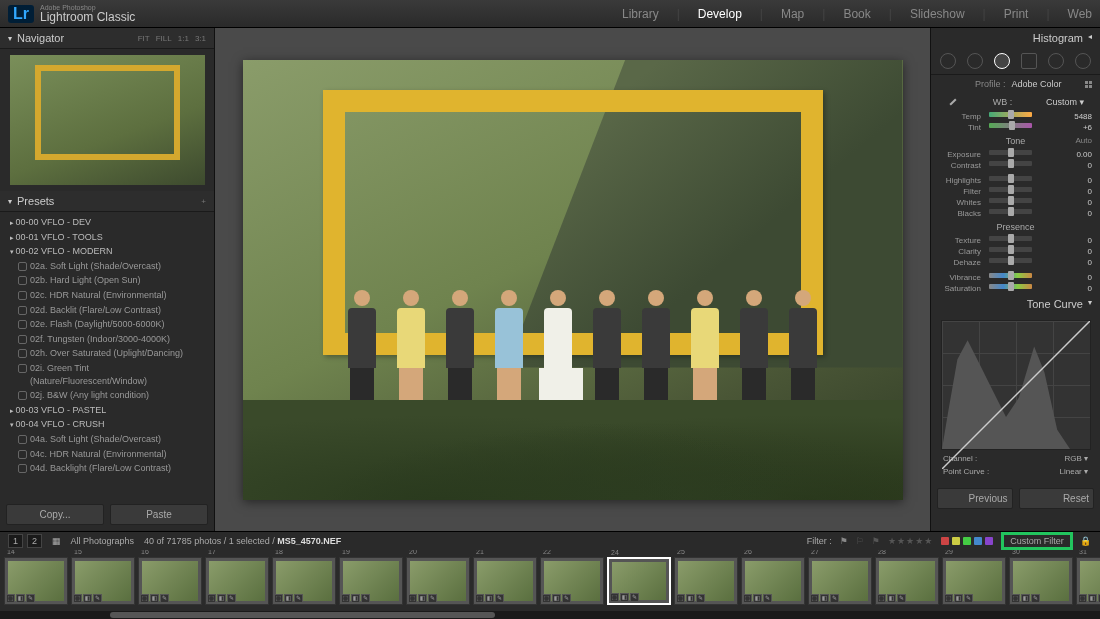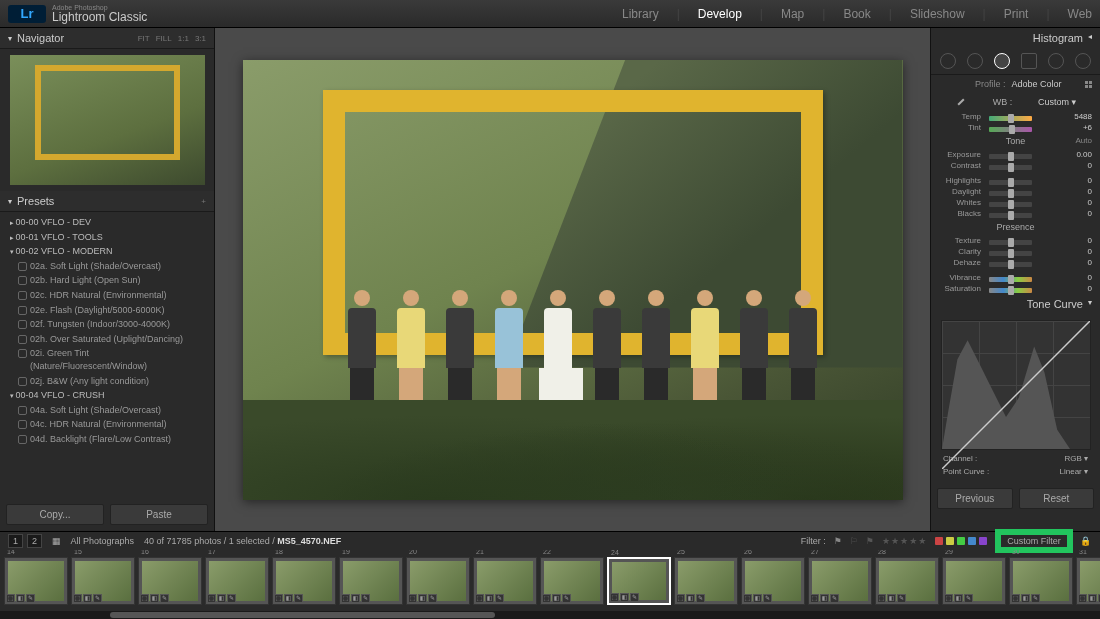--- a/index.html
+++ b/index.html
@@ -1,19 +1,19 @@
 <!DOCTYPE html>
 <html><head>
 <meta charset="utf-8">
 <style>
 *{box-sizing:border-box;margin:0;padding:0;font-family:"Segoe UI",Arial,sans-serif;user-select:none;}
 body{background:#1a1a1a;color:#aaa;width:1100px;height:619px;overflow:hidden;font-size:10px;}
 .header{height:28px;background:linear-gradient(#3a3a3a,#2a2a2a);display:flex;align-items:center;padding:0 8px;border-bottom:1px solid #000;}
 .logo{display:flex;align-items:center;gap:6px;}
-.logo-icon{width:38px;height:18px;background:#001e36;border-radius:3px;color:#31a8ff;display:flex;align-items:center;justify-content:center;font-weight:bold;font-size:13px;}
+.logo-icon{width:26px;height:18px;background:#001e36;border-radius:3px;color:#31a8ff;display:flex;align-items:center;justify-content:center;font-weight:bold;font-size:16px;}
 .logo-text{display:flex;flex-direction:column;line-height:1;}
 .logo-sub{font-size:7px;color:#888;}
 .logo-main{font-size:12px;color:#ccc;font-weight:300;}
 .modules{margin-left:auto;display:flex;gap:18px;font-size:12px;color:#888;}
 .modules span{cursor:pointer;}
 .modules span.active{color:#fff;}
 .modules span.sep{color:#444;cursor:default;}
 .main{display:flex;height:503px;}
 .left-panel{width:215px;background:#2a2a2a;display:flex;flex-direction:column;border-right:1px solid #111;}
 .panel-header{display:flex;align-items:center;padding:4px 8px;background:#2d2d2d;border-bottom:1px solid #1a1a1a;color:#ccc;font-size:11px;}
@@ -53,40 +53,40 @@
 .rp-header{display:flex;justify-content:flex-end;padding:4px 8px;color:#ccc;font-size:11px;}
 .rp-header .caret{margin-left:5px;font-size:8px;}
 .tool-strip{display:flex;justify-content:space-around;padding:5px 4px;border-bottom:1px solid #1a1a1a;}
 .tool-strip .tool{width:16px;height:16px;border:1px solid #555;border-radius:50%;cursor:pointer;}
 .tool-strip .tool.sq{border-radius:2px;}
 .tool-strip .tool.active{border-color:#fff;background:#444;}
 .profile-row{display:flex;align-items:center;padding:4px 8px;gap:6px;color:#888;margin-left:36px;}
 .profile-row .val{color:#ccc;}
 .grid-icon{margin-left:auto;display:grid;grid-template-columns:3px 3px;grid-template-rows:3px 3px;gap:1px;}
 .grid-icon span{background:#888;}
-.wb-row{display:flex;justify-content:space-between;padding:3px 24px;align-items:center;}
+.wb-row{display:flex;justify-content:space-between;padding:3px 16px;align-items:center;}
 .wb-row .val{color:#ccc;}
-.slider-row{display:flex;align-items:flex-end;padding:1px 8px;gap:8px;}
+.slider-row{display:flex;align-items:flex-start;padding:1px 8px;gap:8px;}
 .slider-row .lbl{width:42px;text-align:right;color:#999;font-size:8px;}
 .slider-row .track{flex:1;height:5px;background:#444;position:relative;border-radius:1px;}
 .slider-row .track.temp{background:linear-gradient(90deg,#4a7,#fa4);}
 .slider-row .track.tint{background:linear-gradient(90deg,#5a5,#a5a);}
 .slider-row .track.vib{background:linear-gradient(90deg,#888,#48c,#8c4,#c84);}
 .slider-row .handle{position:absolute;top:-2px;width:6px;height:9px;background:#aaa;border-radius:1px;transform:translateX(-50%);}
 .slider-row .num{width:24px;text-align:right;color:#ccc;font-size:8px;margin-left:28px;}
 .section-title{text-align:center;padding:3px 0;color:#aaa;position:relative;}
 .section-title .auto{position:absolute;right:8px;color:#888;font-size:8px;cursor:pointer;}
 .tone-curve{padding:4px;}
 .curve-box{width:150px;height:130px;background:#333;margin:2px auto;position:relative;border:1px solid #222;}
 .curve-grid{position:absolute;inset:0;background-image:linear-gradient(#444 1px,transparent 1px),linear-gradient(90deg,#444 1px,transparent 1px);background-size:25% 25%;}
 .curve-hist{position:absolute;bottom:0;left:0;right:0;height:100%;}
 .curve-line{position:absolute;inset:0;}
 .curve-ch-row{display:flex;justify-content:space-between;padding:2px 8px;font-size:8px;}
 .prev-reset{display:flex;gap:6px;padding:6px;}
-.prev-reset button{flex:1;background:#3a3a3a;border:1px solid #222;color:#aaa;padding:4px;font-size:10px;cursor:pointer;border-radius:2px;}
+.prev-reset button{flex:1;background:#3a3a3a;border:1px solid #222;color:#aaa;padding:4px;font-size:10px;cursor:pointer;border-radius:2px;text-align:right;}
 .filmstrip{height:88px;background:#2a2a2a;border-top:1px solid #000;display:flex;flex-direction:column;}
 .fs-top{height:18px;display:flex;align-items:center;padding:0 8px;font-size:9px;gap:10px;}
 .fs-top .nums{display:flex;gap:4px;}
 .fs-top .nums span{background:#1a1a1a;padding:1px 4px;border:1px solid #444;}
 .fs-top .filter{margin-left:auto;display:flex;align-items:center;gap:8px;}
 .stars{color:#555;letter-spacing:1px;}
 .color-dots{display:flex;gap:3px;}
 .color-dots span{width:8px;height:8px;border-radius:1px;}
 .fs-thumbs{flex:1;display:flex;align-items:center;padding:0 4px;gap:3px;overflow:hidden;}
 .thumb{width:64px;height:48px;background:#555;position:relative;flex-shrink:0;border:1px solid #333;}
@@ -152,25 +152,27 @@
         </div>
     </div>
     <div class="presets-panel">
       <div class="preset-tree" id="preset-tree">
           <div class="preset-group">00-00 VFLO - DEV</div>
           <div class="preset-group">00-01 VFLO - TOOLS</div>
           <div class="preset-group open">00-02 VFLO - MODERN</div>
           <div class="preset-item">02a. Soft Light (Shade/Overcast)</div>
           <div class="preset-item">02b. Hard Light (Open Sun)</div>
           <div class="preset-item">02c. HDR Natural (Environmental)</div>
+          <div class="preset-item">02d. Backlit (Flare/Low Contrast)</div>
           <div class="preset-item">02e. Flash (Daylight/5000-6000K)</div>
           <div class="preset-item">02f. Tungsten (Indoor/3000-4000K)</div>
           <div class="preset-item">02h. Over Saturated (Uplight/Dancing)</div>
           <div class="preset-item">02i. Green Tint (Nature/Fluorescent/Window)</div>
           <div class="preset-item">02j. B&amp;W (Any light condition)</div>
+          <div class="preset-group">00-03 VFLO - PASTEL</div>
           <div class="preset-group open">00-04 VFLO - CRUSH</div>
           <div class="preset-item">04a. Soft Light (Shade/Overcast)</div>
           <div class="preset-item">04c. HDR Natural (Environmental)</div>
           <div class="preset-item">04d. Backlight (Flare/Low Contrast)</div>
         </div>
 
     </div>
     <div class="copy-paste">
       <button>Copy...</button>
       <button>Paste</button>
@@ -300,21 +302,21 @@
       </div>
     <div id="sliders-tone2" style="margin-top:4px">
         <div class="slider-row">
           <span class="lbl">Highlights</span>
           <div class="track ">
             <div class="handle" style="left:50%"></div>
           </div>
           <span class="num">0</span>
         </div>
         <div class="slider-row">
-          <span class="lbl">Daylight</span>
+          <span class="lbl">Filter</span>
           <div class="track ">
             <div class="handle" style="left:50%"></div>
           </div>
           <span class="num">0</span>
         </div>
         <div class="slider-row">
           <span class="lbl">Whites</span>
           <div class="track ">
             <div class="handle" style="left:50%"></div>
           </div>
@@ -413,21 +415,21 @@
       <span style="color:#555">⚐</span>
       <span style="color:#555">⚑</span>
       <span class="stars">★★★★★</span>
       <div class="color-dots" id="color-dots">
           <span style="background: rgb(204, 68, 68);"></span>
           <span style="background: rgb(204, 204, 68);"></span>
           <span style="background: rgb(68, 204, 68);"></span>
           <span style="background: rgb(68, 136, 204);"></span>
           <span style="background: rgb(136, 68, 204);"></span>
         </div>
-      <span style="border:6px solid #22c55e;padding:1px 6px">Custom Filter</span>
+      <span style="border:3px solid #22c55e;padding:1px 6px">Custom Filter</span>
       <span>🔒</span>
     </div>
   </div>
   <div class="fs-thumbs" id="fs-thumbs">
       <div class="thumb">
         <div class="num">14</div>
         <div class="img"></div>
         <div class="badges">
           <span>⬚</span>
           <span>◧</span>

